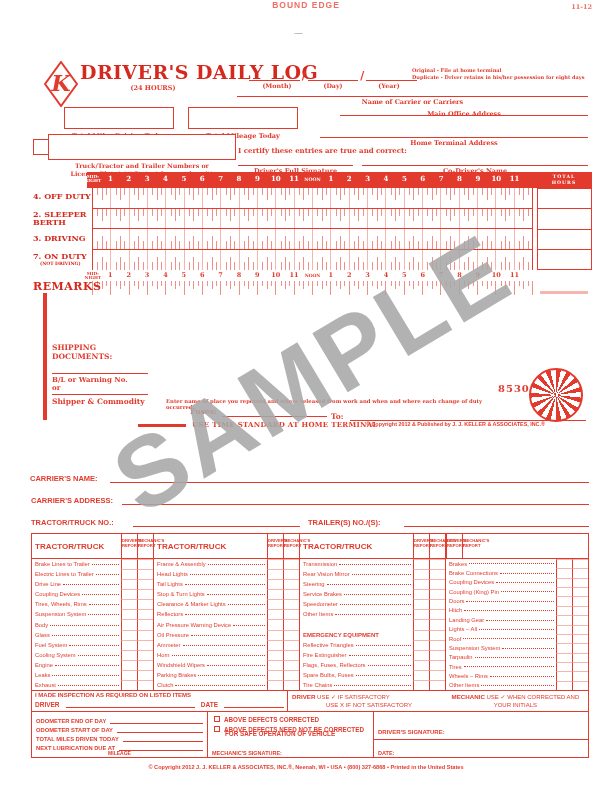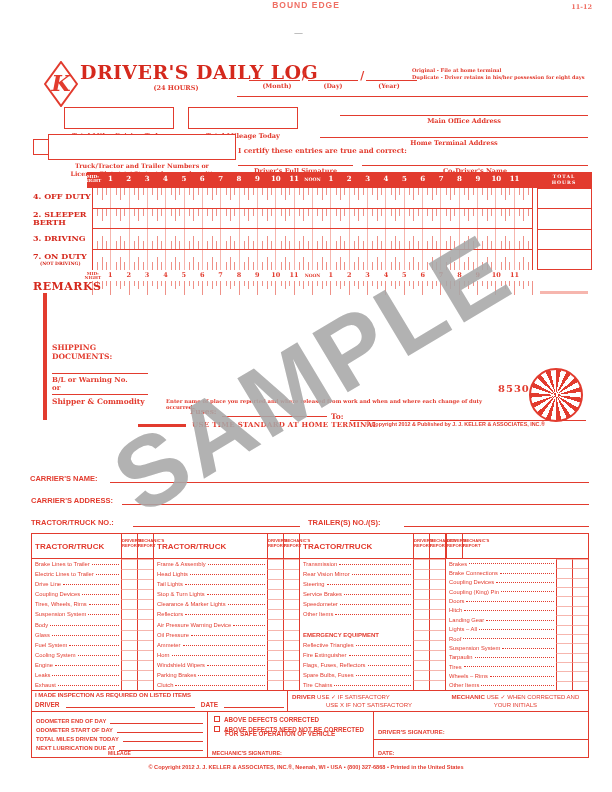--- a/index.html
+++ b/index.html
@@ -17,21 +17,21 @@
   .pre{white-space:pre-line;}
 
   
   .bound-edge{left:0; top:4; width:100%; text-align:center; font-size:8.5px; letter-spacing:1px; font-weight:bold; color:#ef6f64; font-family:"Liberation Sans",sans-serif;}
   .page-num{right:20px; top:3px; font-size:6.5px; font-weight:bold; color:#ef6f64;}
   .tiny-dash{left:294px; top:28px; color:#9a9a9a; font-size:9px;}
 
   
   .logo{left:44px; top:61px;}
   .title{left:80px; top:61px; font-size:19px; font-weight:bold; letter-spacing:.4px; color:var(--dred);}
-  .subtitle{left:87px; top:84px; width:178px; text-align:center; font-size:6.5px; font-weight:bold;}
+  .subtitle{left:64px; top:84px; width:178px; text-align:center; font-size:6.5px; font-weight:bold;}
   .dateblock{left:249px; top:64px; width:168px;}
   .dateline{display:flex; align-items:flex-end; height:17px;}
   .dateseg{flex:1; border-bottom:1px solid var(--red); height:100%;}
   .slash{font-size:11px; font-weight:bold; padding:0 2px; line-height:10px;}
   .datelabels{display:flex; font-size:6.3px; font-weight:bold;}
   .datelabels span{flex:1; text-align:center; padding-top:1px;}
   .filenotes{left:412px; top:67px; font-size:5px; line-height:1.45; font-weight:bold; width:176px;}
 
   .seal{left:529px; top:368px; width:54px; height:54px; border-radius:50%;
         background:repeating-conic-gradient(var(--red) 0 11deg, #fff 11deg 24deg);
@@ -166,28 +166,29 @@
       <span>(Day)</span>
       <span>(Year)</span>
     </div>
   </div>
   <div class="abs filenotes">
     <div>Original - File at home terminal</div>
     <div>Duplicate - Driver retains in his/her possession for eight days</div>
   </div>
 
   <div class="hline" style="left:237px; width:351px; top:96px;"></div>
+  <div class="lbl ctr" style="left:237px; width:351px; top:98px; font-size:6.5px;">Name of Carrier or Carriers</div>
 
   <div class="box" style="left:64px; top:107px; width:110px; height:22px;"></div>
   <div class="lbl ctr" style="left:44px; width:150px; top:132px; font-size:6.6px;">Total Miles Driving Today</div>
   <div class="box" style="left:188px; top:107px; width:110px; height:22px;"></div>
   <div class="lbl ctr" style="left:178px; width:130px; top:132px; font-size:6.6px;">Total Mileage Today</div>
 
   <div class="hline" style="left:340px; width:248px; top:115px;"></div>
-  <div class="lbl ctr" style="left:340px; width:248px; top:117px; font-size:6.5px;">Main Office Address</div>
+  <div class="lbl ctr" style="left:340px; width:248px; top:110px; font-size:6.5px;">Main Office Address</div>
 
   <div class="box" style="left:33px; top:139px; width:27px; height:16px;"></div>
   <div class="box" style="left:48px; top:134px; width:188px; height:26px;"></div>
   <div class="lbl ctr pre" style="left:48px; width:188px; top:162px; font-size:6.3px; line-height:1.25;">Truck/Tractor and Trailer Numbers or
 License Plate(s) / State (show each unit)</div>
 
   <div class="hline" style="left:320px; width:268px; top:137px;"></div>
   <div class="lbl ctr" style="left:320px; width:268px; top:139px; font-size:6.5px;">Home Terminal Address</div>
 
   <div class="lbl" style="left:238px; top:146px; font-size:7px;">I certify these entries are true and correct:</div>

